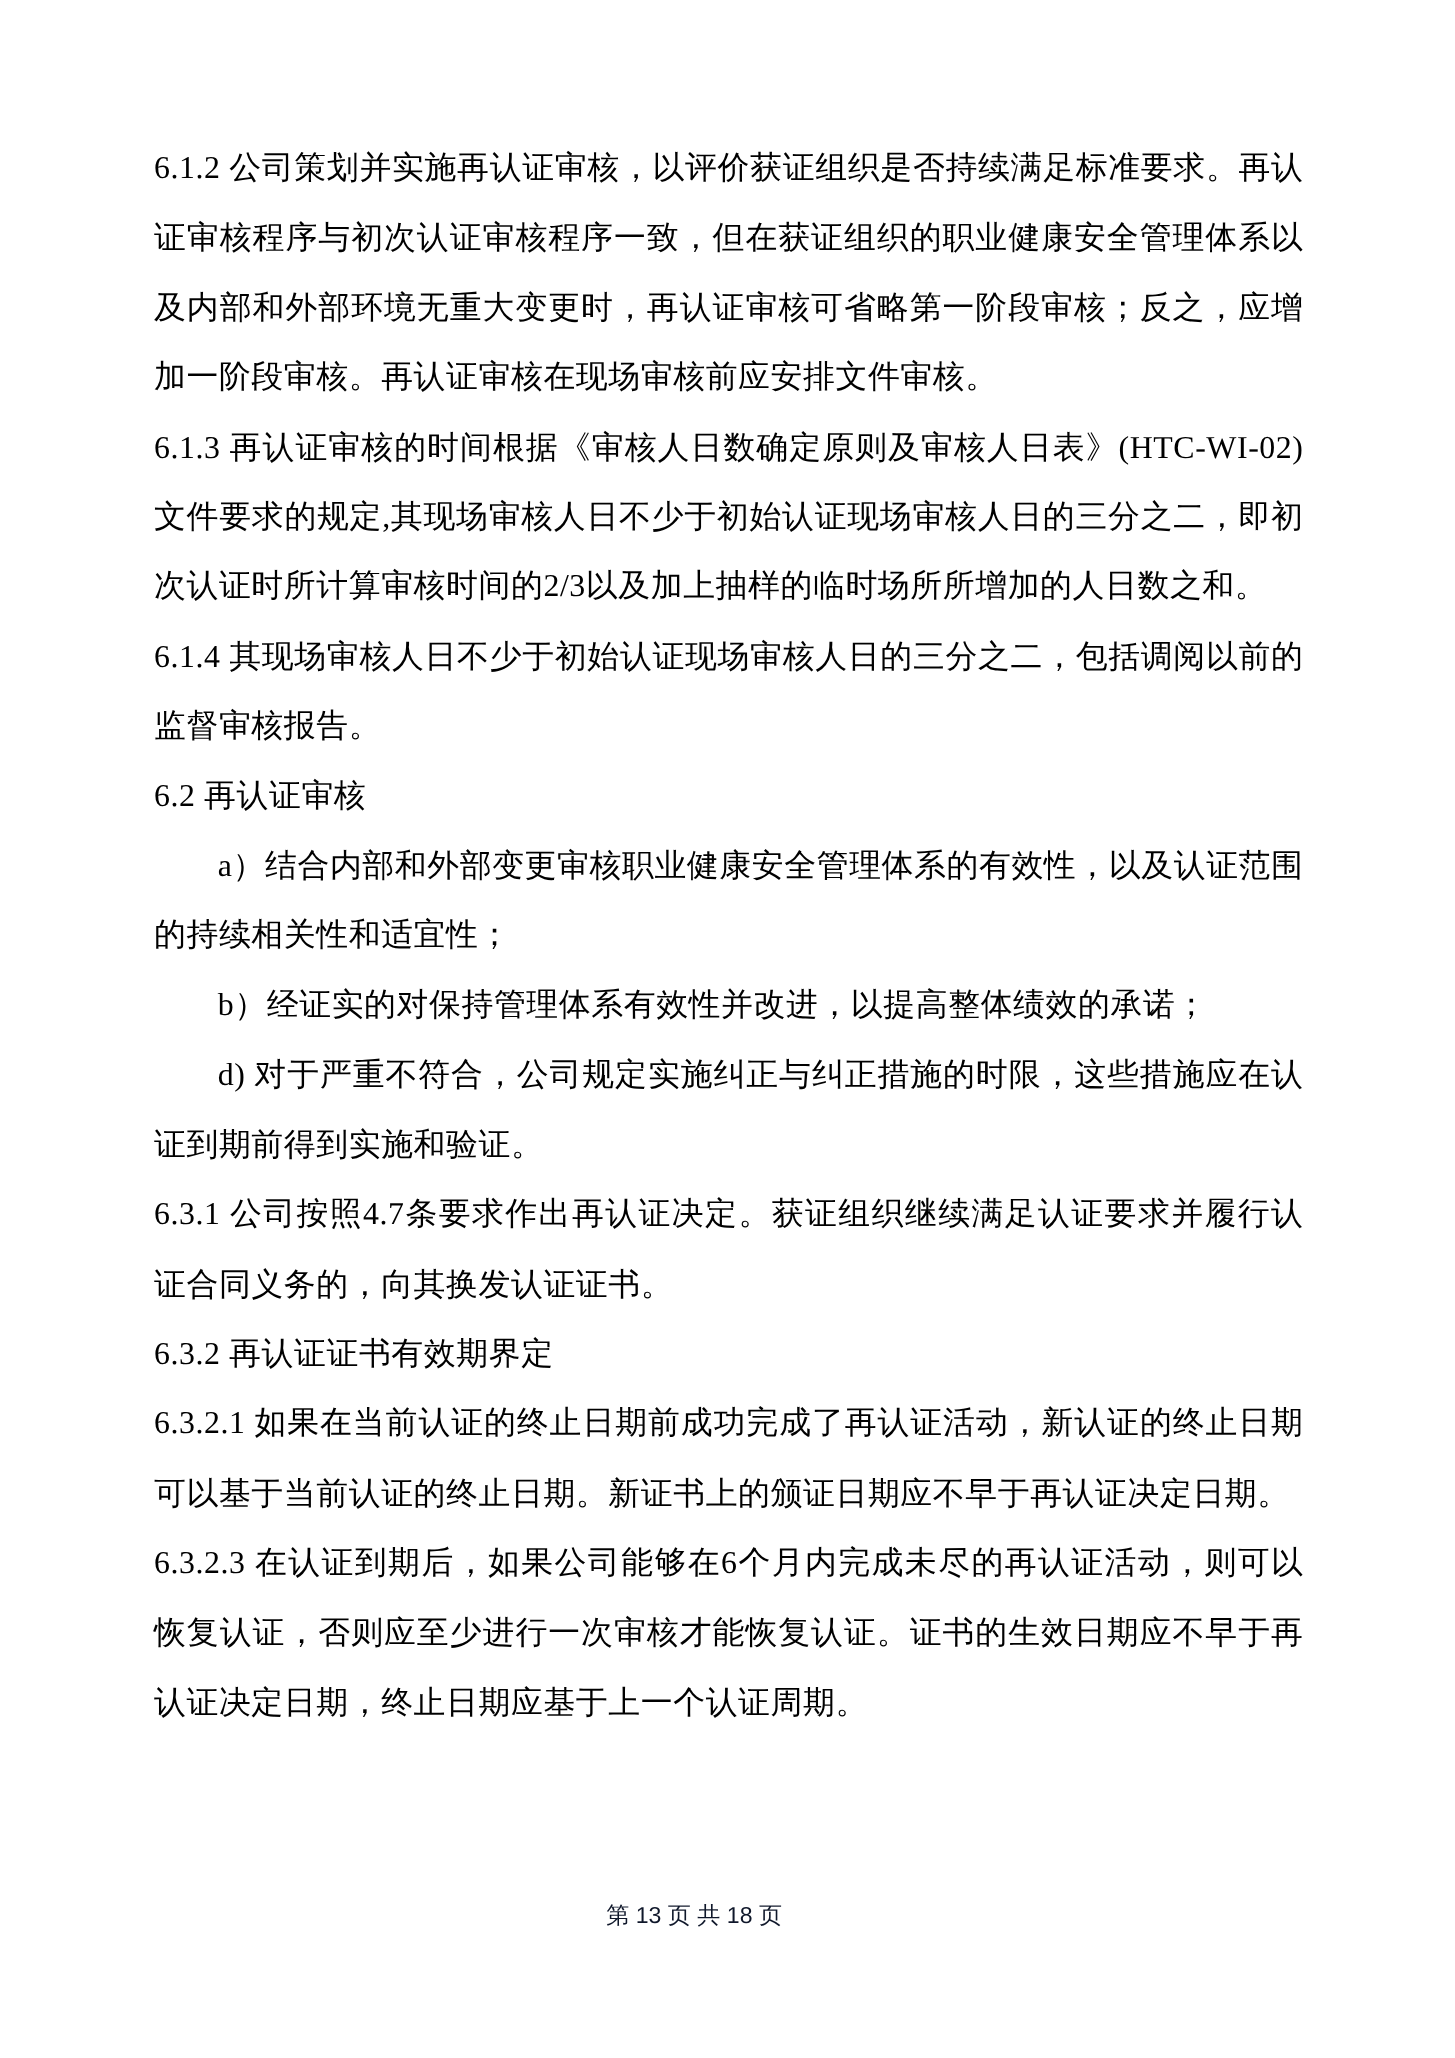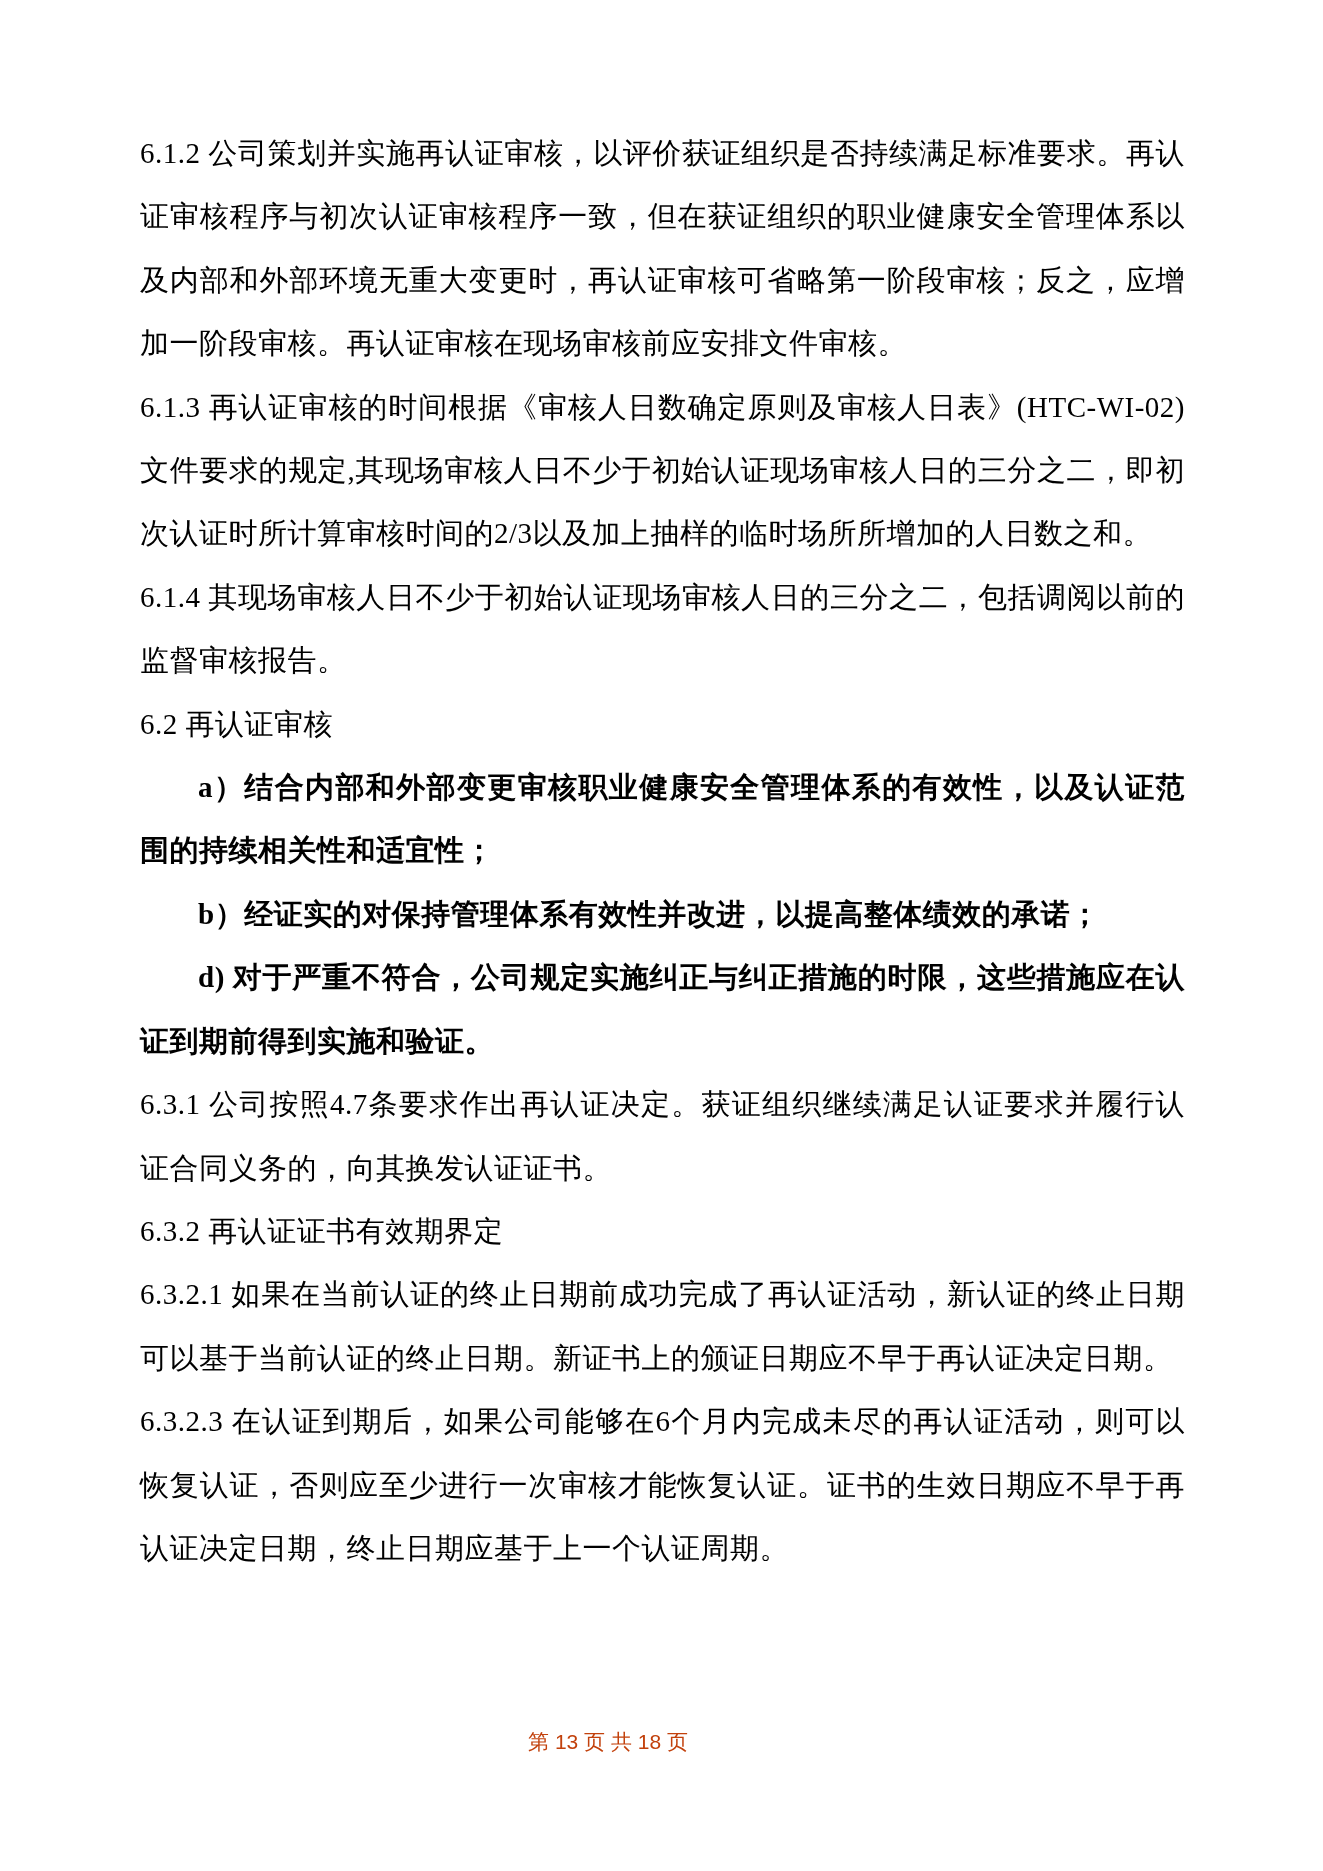--- a/index.html
+++ b/index.html
@@ -8,48 +8,48 @@
     background: #ffffff;
   }
   .page {
     position: relative;
     width: 1216px;
     height: 1871px;
     background: #ffffff;
     font-family: "Liberation Serif", "DejaVu Serif", serif;
     color: #000000;
     overflow: hidden;
+    padding-left: 46px;
   }
   .content {
     position: absolute;
     left: 140px;
     top: 122px;
     width: 1045px;
     font-size: 29px;
     line-height: 63.4px;
     text-align: justify;
     letter-spacing: 0.5px;
   }
   .para {
     margin: 0;
     padding: 0;
   }
   .para.indent {
     text-indent: 2em;
-    font-weight: bold;
   }
   .footer {
     position: absolute;
     left: 0;
     right: 0;
     top: 1728px;
     text-align: center;
     font-size: 21px;
     line-height: 28px;
-    color: #c2410c;
+    color: #0f172a;
     font-family: "Liberation Sans", "DejaVu Sans", sans-serif;
   }
 </style>
 </head>
 <body>
 
 <div class="page">
   <div class="content">
     <p class="para">6.1.2 公司策划并实施再认证审核，以评价获证组织是否持续满足标准要求。再认证审核程序与初次认证审核程序一致，但在获证组织的职业健康安全管理体系以及内部和外部环境无重大变更时，再认证审核可省略第一阶段审核；反之，应增加一阶段审核。再认证审核在现场审核前应安排文件审核。</p>
     <p class="para">6.1.3 再认证审核的时间根据《审核人日数确定原则及审核人日表》(HTC-WI-02)文件要求的规定,其现场审核人日不少于初始认证现场审核人日的三分之二，即初次认证时所计算审核时间的2/3以及加上抽样的临时场所所增加的人日数之和。</p>

